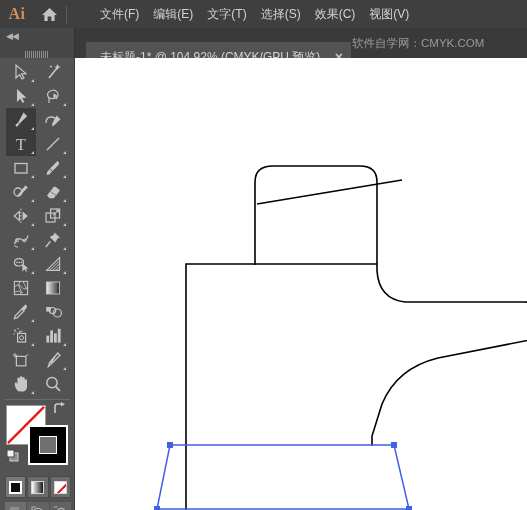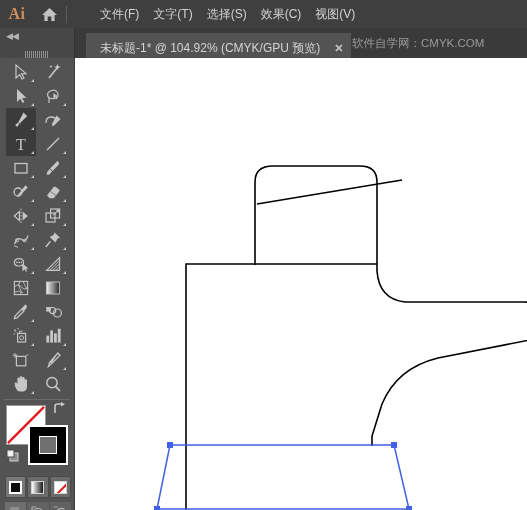--- a/index.html
+++ b/index.html
@@ -73,21 +73,21 @@
     transform: translateX(-50%);
     width: 24px; height: 7px;
   }
   .tool-grip i {
     display: inline-block;
     width: 1px; height: 7px;
     background: #8e8e8e;
     margin-right: 1px;
   }
   .doc-tab {
-    position: absolute; left: 86px; top: 5px;
+    position: absolute; left: 86px; top: 14px;
     height: 30px;
     background: #535353;
     display: flex; align-items: center;
     padding: 0 8px 0 14px;
     box-sizing: border-box;
   }
   .doc-tab-label {
     color: #d4d4d4; font-size: 12px;
     white-space: nowrap;
   }
@@ -255,20 +255,21 @@
   <div class="menubar">
     <div class="ai-logo">Ai</div>
     <div class="home-icon">
       <svg width="17" height="15" viewBox="0 0 17 15">
         <path d="M8.5 1 L16 8 L13.6 8 L13.6 14 L10.3 14 L10.3 9.6 L6.7 9.6 L6.7 14 L3.4 14 L3.4 8 L1 8 Z" fill="#c2c2c2"></path>
       </svg>
     </div>
     <div class="menu-divider"></div>
     <div class="menu-items" id="menu-items">
         <div class="menu-item">文件(F)</div>
+        <div class="menu-item">编辑(E)</div>
         <div class="menu-item">文字(T)</div>
         <div class="menu-item">选择(S)</div>
         <div class="menu-item">效果(C)</div>
         <div class="menu-item">视图(V)</div>
       </div>
   </div>
 
   <div class="tabbar">
     <div class="panel-collapse">
       <div class="chev-dbl">◀◀</div>

